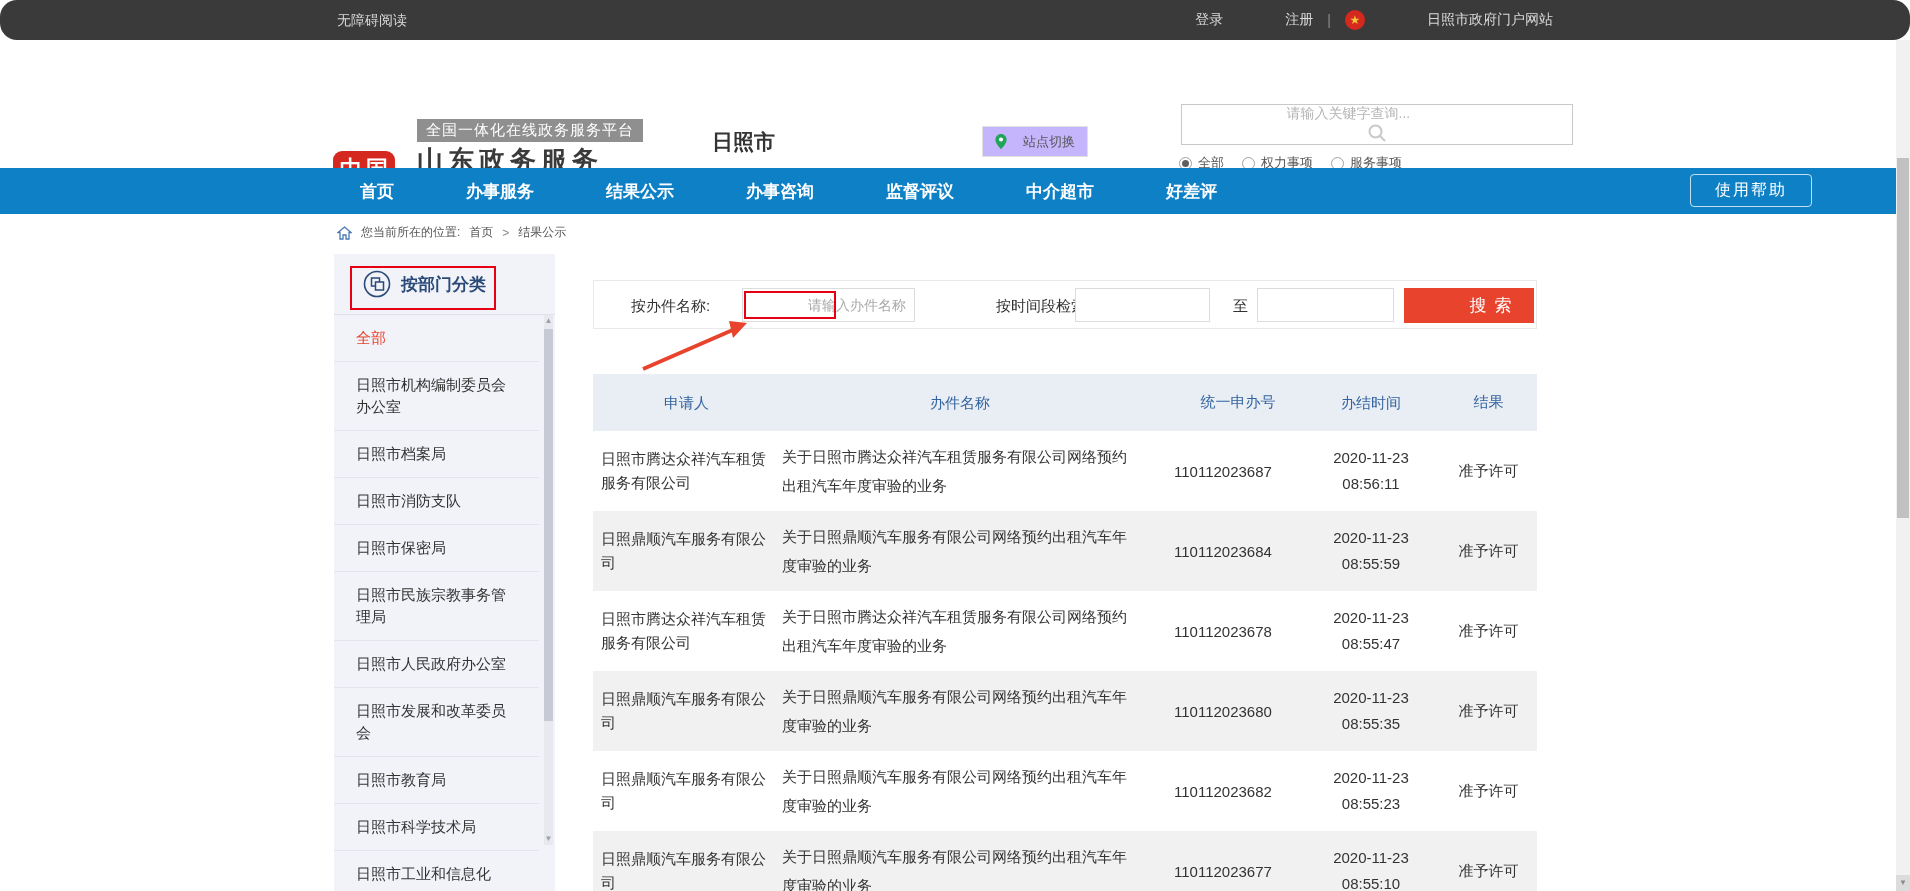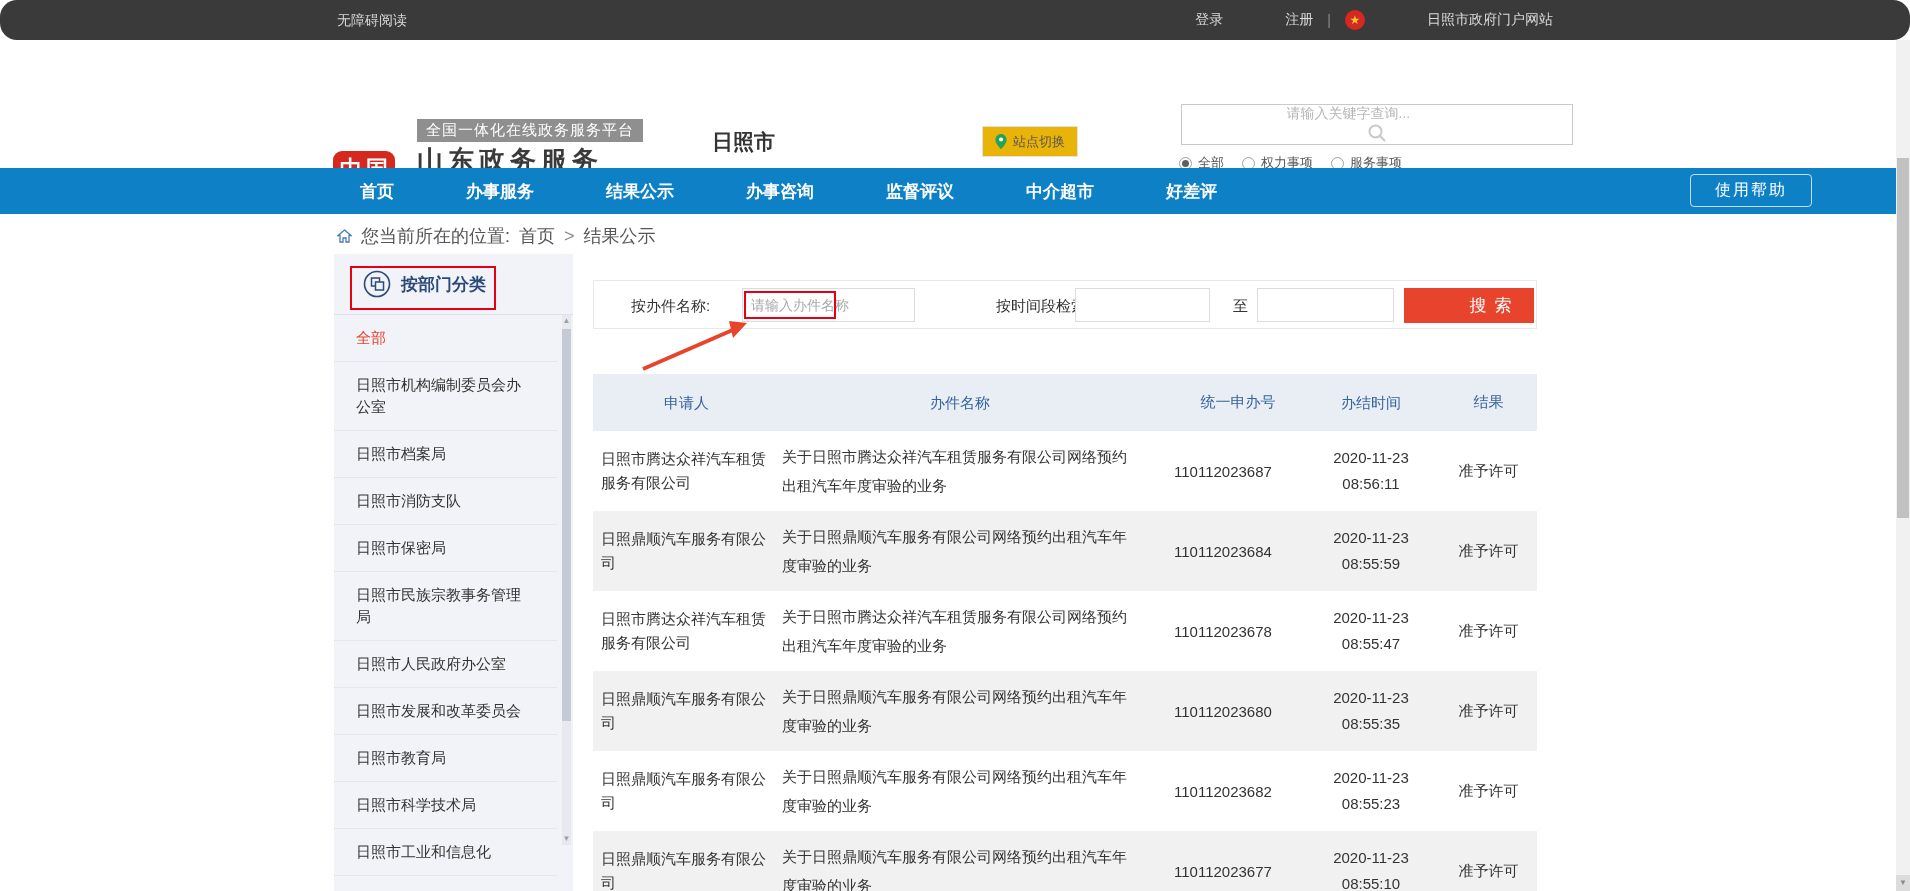--- a/index.html
+++ b/index.html
@@ -14,63 +14,63 @@
   .topbar-right .tlink { cursor:pointer;margin-left:48px; }
   .top-divider { color:#8b8b8b; }
   .emblem { width:20px; height:20px; border-radius:50%; background:var(--seal-red,#d5281e); color:#f5c53c; display:flex; align-items:center; justify-content:center; font-size:12px; line-height:1; }
 
   
   .header { position:absolute; left:0; top:40px; width:1910px; height:128px; background:#fff; }
   .seal { position:absolute; left:333px; top:74px; width:62px; height:62px; background:var(--seal-red,#d5281e); border-radius:9px; color:#fff; font-weight:bold; font-size:22px; line-height:27px; letter-spacing:4px; text-align:center; padding-top:4px; padding-left:4px; word-break:break-all; overflow:hidden;margin-top:37px; }
   .platform-tag { position:absolute; left:417px; top:79px; background:#8f8f8f; color:#fff; font-size:15px; padding:2px 9px; letter-spacing:1px; }
   .site-title { position:absolute; left:417px; top:103px; font-size:26px; font-weight:bold; color:#3a3a3a; letter-spacing:5px; }
   .city-name { position:absolute; left:712px; top:88px; font-size:21px; font-weight:bold; color:#333; }
-  .site-switch { position:absolute; left:982px; top:86px; height:31px; padding:0 12px; background:#eab308; border:1px solid #e2e2e2; display:flex; align-items:center; gap:6px; font-size:13px; color:#555; cursor:pointer; }
+  .site-switch { position:absolute; left:982px; top:86px; height:31px; padding:0 12px; background:#c4b5fd; border:1px solid #e2e2e2; display:flex; align-items:center; gap:16px; font-size:13px; color:#555; cursor:pointer; }
   .search-box { position:absolute; left:1181px; top:64px; width:392px; height:41px; border:1px solid #c9c9c9; background:#fff; display:flex; align-items:center;flex-direction:column; }
   .search-box input { flex:1; height:100%; border:none; outline:none; padding:0 12px; font-size:14px; color:#333; font-family:inherit; background:transparent; }
   .search-box input::placeholder { color:#b5b5b5; }
   .mag-btn { width:32px; height:100%; border:none; background:transparent; display:flex; align-items:center; justify-content:center; cursor:pointer; }
   .scope-row { position:absolute; left:1179px; top:114px; display:flex; gap:18px; align-items:center; font-size:13px; color:#555; }
   .scope { display:flex; align-items:center; gap:6px; cursor:pointer; }
   .radio { position:relative; width:13px; height:13px; border:1px solid #a0a0a0; border-radius:50%; background:#fff; }
   .radio.checked::after { content:""; position:absolute; left:2px; top:2px; width:7px; height:7px; border-radius:50%; background:#5f5f5f; }
 
   
   .nav { position:absolute; left:0; top:168px; width:1896px; height:46px; background:var(--nav-blue,#0e80c6); }
   .nav-items { position:absolute; left:360px; top:0; height:46px; display:flex; gap:72px; align-items:center; }
   .nav-item { color:#fff; font-size:17px; font-weight:bold; cursor:pointer; white-space:nowrap; }
   .help-btn { position:absolute; left:1690px; top:6px; width:122px; height:33px; background:transparent; border:1px solid rgba(255,255,255,.75); border-radius:4px; color:#fff; font-size:16px; letter-spacing:2px; cursor:pointer; font-family:inherit; }
 
   
-  .breadcrumb { position:absolute; left:337px; top:224px; display:flex; gap:9px; align-items:center; font-size:18px; color:#555; }
+  .breadcrumb { position:absolute; left:337px; top:224px; display:flex; gap:9px; align-items:center; font-size:12px; color:#555; }
   .crumb-link { cursor:pointer; }
   .crumb-sep { color:#888; }
 
   
-  .sidebar { position:absolute; left:334px; top:254px; width:239px; height:637px; background:#f1f3f8; }
+  .sidebar { position:absolute; left:334px; top:254px; width:221px; height:637px; background:#f1f3f8; }
   .sb-header { position:relative; height:61px; border-bottom:1px solid #dde1ea; display:flex; align-items:center; gap:10px; padding-left:29px; }
   .sb-title { font-size:17px; font-weight:bold; color:#2b4a7a; }
   .sb-annotation { position:absolute; left:16px; top:12px; width:146px; height:44px; border:2px solid var(--annotation-red,#e60012); pointer-events:none; }
   .sb-list { list-style:none; }
   .sb-item { margin-right:16px; padding:12px 28px 12px 22px; font-size:15px; color:#333; line-height:22px; border-bottom:1px solid #e3e6ee; cursor:pointer; }
   .sb-item.active { color:var(--accent-red,#e8432d); }
   .sb-scrollbar { position:absolute; right:2px; top:61px; width:9px; height:530px; background:#e7e9ee; }
   .sb-scroll-up, .sb-scroll-down { position:absolute; left:0; width:9px; height:12px; font-size:8px; color:#9aa0ad; text-align:center; line-height:12px; cursor:pointer; }
   .sb-scroll-up { top:0; }
   .sb-scroll-down { bottom:0; }
   .sb-thumb { position:absolute; left:0; top:14px; width:9px; height:392px; background:#c6cad4; cursor:grab; }
 
   
   .main { position:absolute; left:593px; top:280px; width:944px; }
   .filter-bar { position:relative; height:49px; border:1px solid #e9e9e9; background:#fff; }
   .fl-label { position:absolute; top:16px; font-size:15px; color:#333; }
   .fl-name { left:37px; }
   .fl-time { left:390px;margin-left:12px; }
   .fl-to { left:639px; }
-  .fl-input { position:absolute; top:7px; height:34px; border:1px solid #dcdcdc; padding:0 8px; font-size:14px; color:#333; font-family:inherit; outline:none; }
+  .fl-input { position:absolute; top:7px; height:34px; border:1px solid #dcdcdc; padding:0 8px; font-size:14px; color:#333; font-family:inherit; outline:none;text-align:right; }
   .fl-input::placeholder { color:#a9a9a9; }
   .in-name { left:148px; width:173px; }
   .in-from { left:481px; width:135px; }
   .in-to { left:663px; width:137px; }
   .input-annotation { position:absolute; left:150px; top:10px; width:92px; height:28px; border:2px solid var(--annotation-red,#e60012); pointer-events:none; z-index:3; }
   .search-btn { position:absolute; left:810px; top:7px; width:130px; height:35px; background:var(--accent-red,#e8432d); border:none; color:#fff; font-size:17px; letter-spacing:8px; text-indent:8px; cursor:pointer; font-family:inherit;padding-left:43px; }
   .arrow-annotation { position:absolute; left:40px; top:32px; width:130px; height:65px; pointer-events:none; z-index:3; }
 
   
   .result-table { margin-top:45px; width:944px; font-size:15px; }

